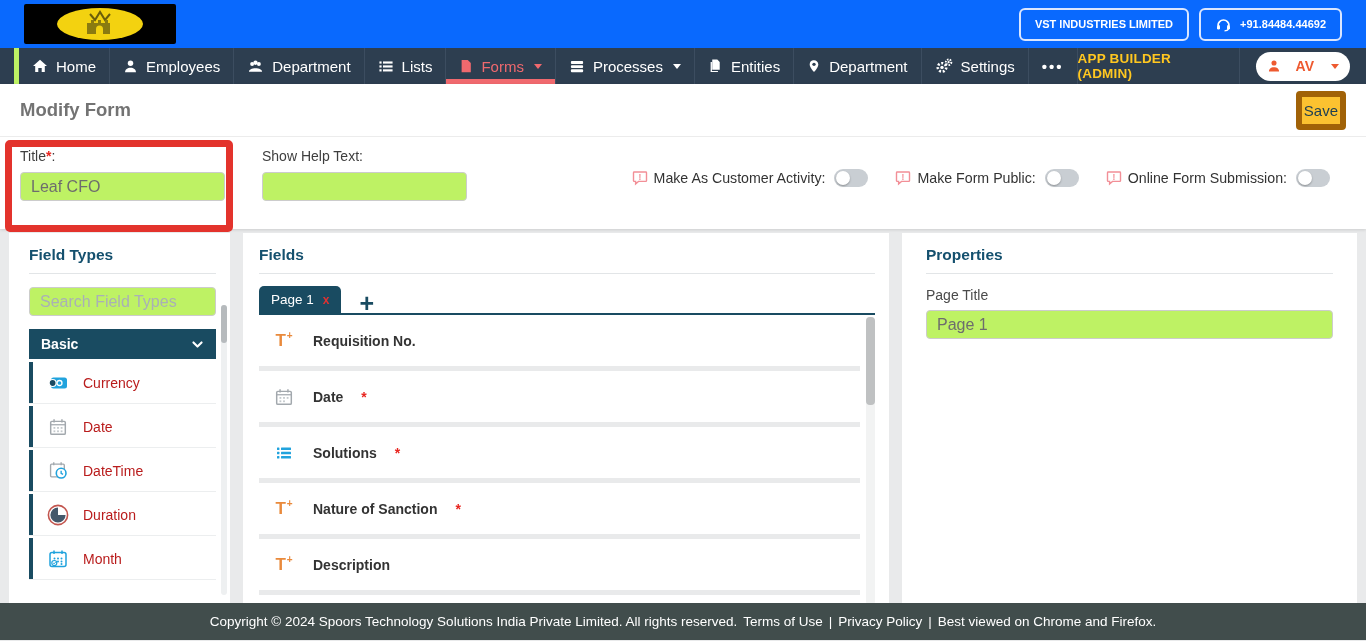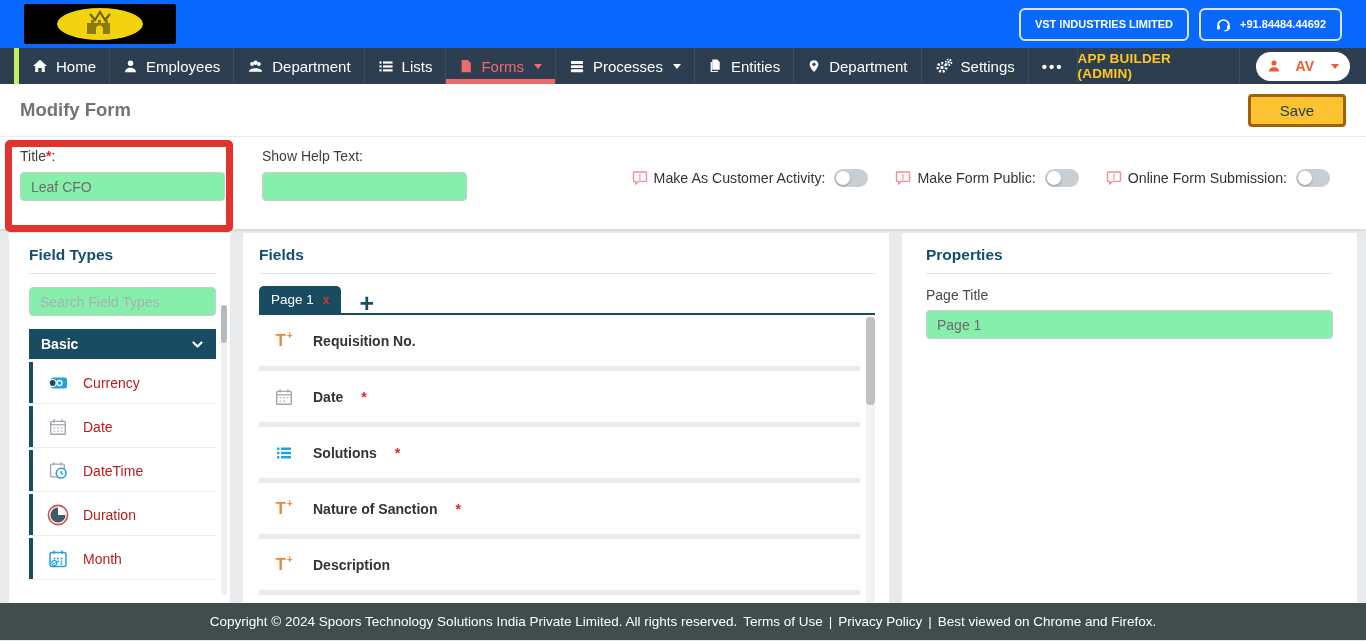--- a/index.html
+++ b/index.html
@@ -27,28 +27,28 @@
   .role-label { color:#ffc720; font-weight:700; font-size:13.5px; margin-right:18px; letter-spacing:.2px; }
   .nav-sep { width:1px; align-self:stretch; background:#3c4d60; }
   .av-pill { margin:0 16px; background:#fff; border-radius:15px; height:29px; display:flex; align-items:center; gap:15px;
              padding:0 11px; color:#ee5a30; font-weight:700; font-size:14px; cursor:pointer; }
   .av-pill svg { fill:#ee5a30; }
 
   
   .whiteband { height:145px; background:#fff; box-shadow:0 1px 3px rgba(0,0,0,.12); position:relative; }
   .page-head { height:53px; display:flex; align-items:center; justify-content:space-between; padding:0 20px; border-bottom:1px solid #ececec; }
   .page-title { font-size:18.5px; font-weight:600; color:#737373; }
-  .save-btn { background:#fcc230; border:3px solid #a16207; border-radius:4px; color:#1d3e52; font-size:15px;
-              padding:5px 29px; cursor:pointer; font-family:"Liberation Sans", sans-serif; }
+  .save-btn { background:#fcc230; border:6px solid #a16207; border-radius:4px; color:#1d3e52; font-size:15px;
+              padding:5px 2px; cursor:pointer; font-family:"Liberation Sans", sans-serif; }
   .form-row { display:flex; align-items:flex-start; padding:11px 20px 0; }
   .fgroup { width:205px; margin-right:37px; }
   .flabel { display:block; font-size:14px; color:#3e3e3e; margin-bottom:8px; }
   .req { color:#e8251f; font-weight:700; }
   input.text { width:100%; height:29px; border:1px solid #ccc; border-radius:4px; padding:0 10px; color:#6d6d6d;
-               font-size:14px; outline:none; font-family:"Liberation Sans", sans-serif; background:#86efac; }
+               font-size:16px; outline:none; font-family:"Liberation Sans", sans-serif; background:#bef264; }
   input.text::placeholder { color:#a9b0b6; }
   .toggles { margin-left:auto; display:flex; gap:27px; align-items:center; margin-top:21px; padding-right:16px; }
   .toggle-group { display:flex; align-items:center; gap:6px; color:#333; font-size:14.2px; white-space:nowrap; }
   .switch { width:34px; height:18px; border-radius:9px; background:#c9ced3; position:relative; display:inline-block; cursor:pointer; margin-left:3px; }
   .switch .knob { position:absolute; left:2px; top:2px; width:14px; height:14px; border-radius:50%; background:#fff; box-shadow:0 1px 2px rgba(0,0,0,.3); }
 
   
   .main { height:374px; padding:4px 9px 0; display:flex; gap:13px; }
   .panel { background:#fff; overflow:hidden; position:relative; }
   .panel-h { color:#14506e; font-size:15.5px; font-weight:600; padding-bottom:9px; border-bottom:1px solid #e2e5e7; }

